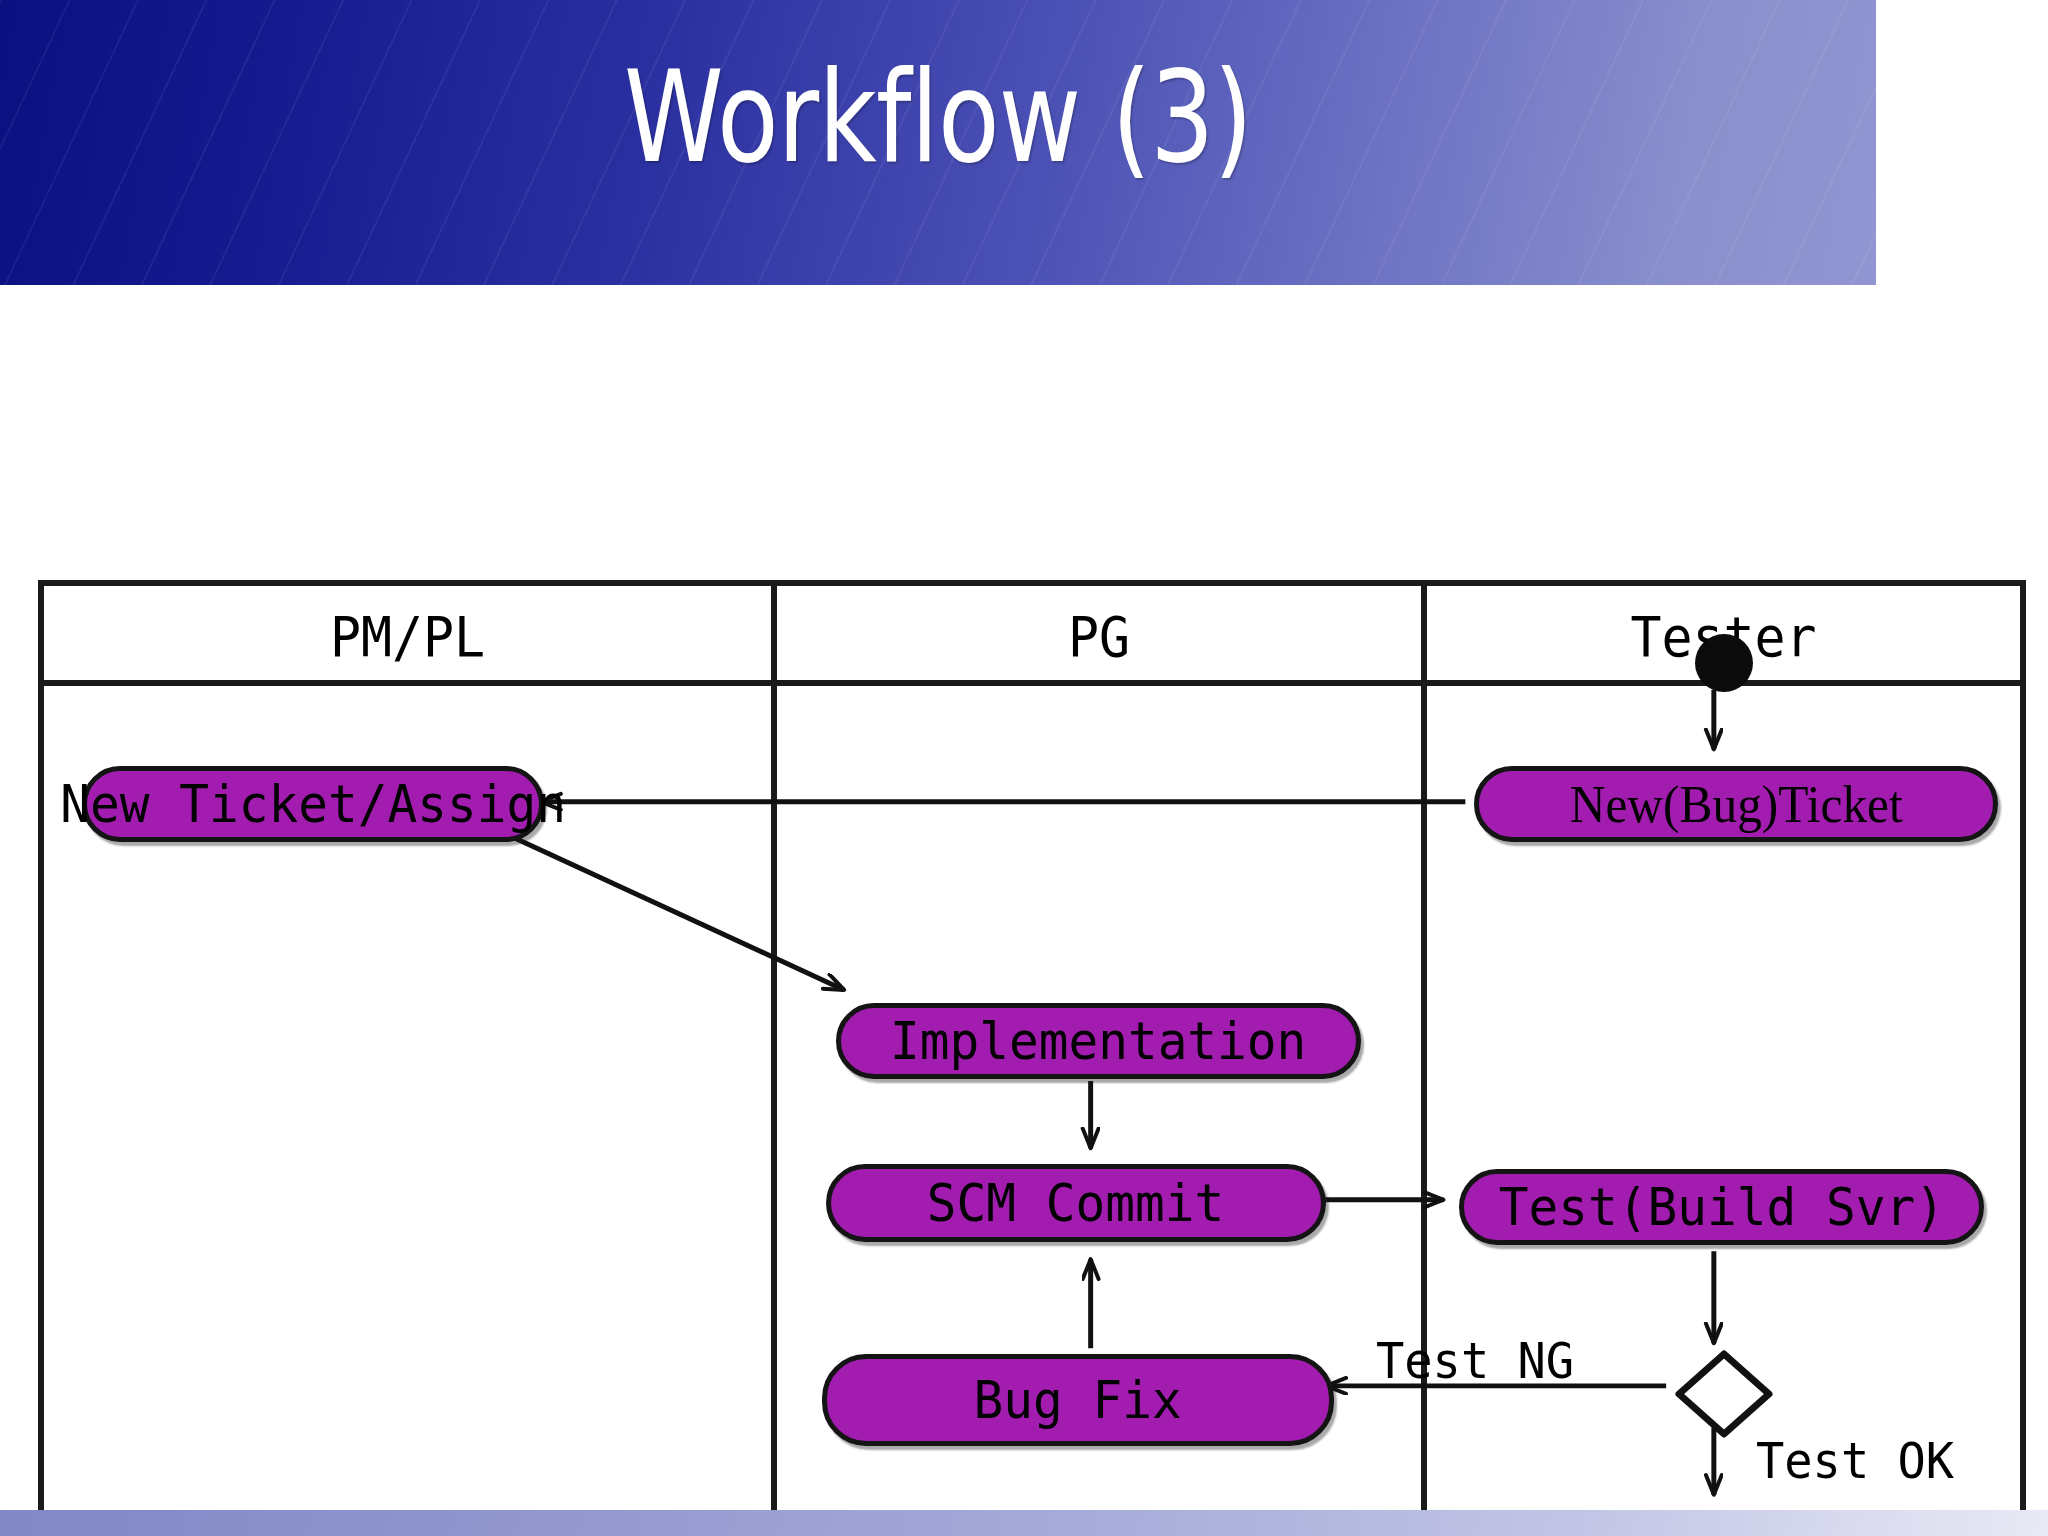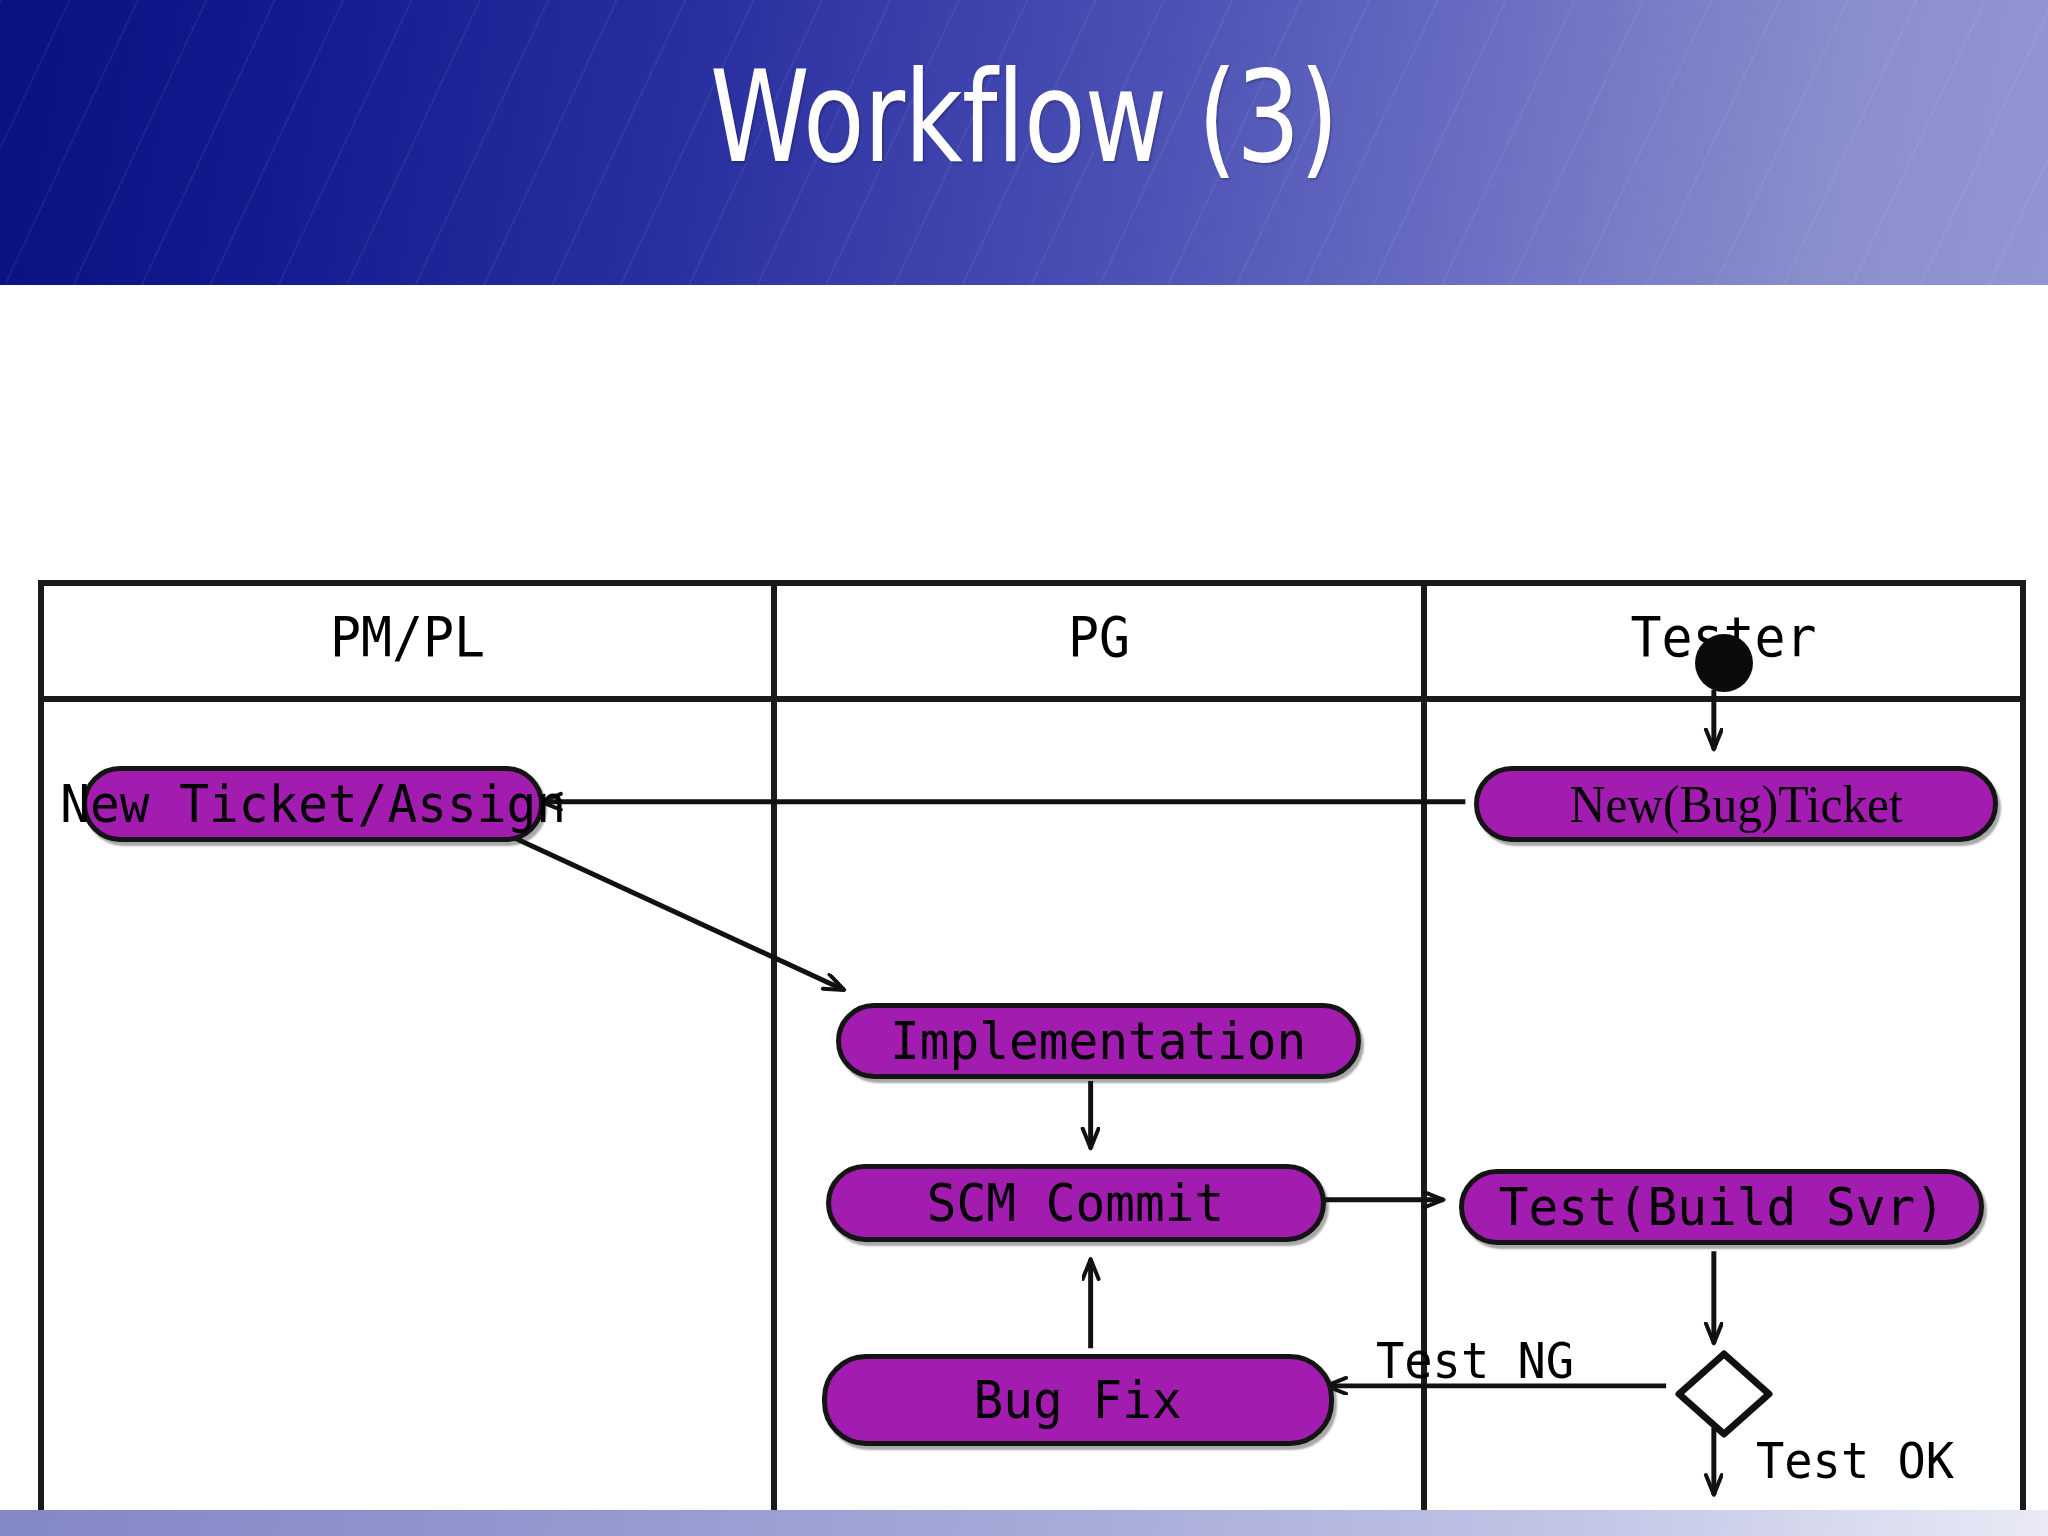--- a/index.html
+++ b/index.html
@@ -12,21 +12,21 @@
     width: 2048px;
     height: 1536px;
     overflow: hidden;
     font-family: "DejaVu Sans", sans-serif;
   }
 
   
   #title-band {
     position: absolute;
     left: 0; top: 0;
-    width: 2048px;
+    width: 1876px;
     height: 285px;
     background:
       repeating-linear-gradient(115deg,
          rgba(255,255,255,0.055) 0px,
          rgba(255,255,255,0.055) 2px,
          rgba(255,255,255,0.0)   2px,
          rgba(255,255,255,0.0)   62px),
       linear-gradient(100deg,
          #0a1080 0%,
          #141a8e 14%,
@@ -78,21 +78,21 @@
     width: 1988px;
     height: 1194px;
     background: #ffffff;
     border: 6px solid #1a1a1a;
     box-sizing: border-box;
   }
   .lane-header-row {
     position: absolute;
     left: 0; top: 0;
     width: 100%;
-    height: 116px;
+    height: 100px;
     border-bottom: 6px solid #1a1a1a;
     box-sizing: border-box;
   }
   .lane-header {
     position: absolute;
     top: 0;
     height: 102px;
     line-height: 102px;
     text-align: center;
     font-family: "DejaVu Sans Mono", monospace;

